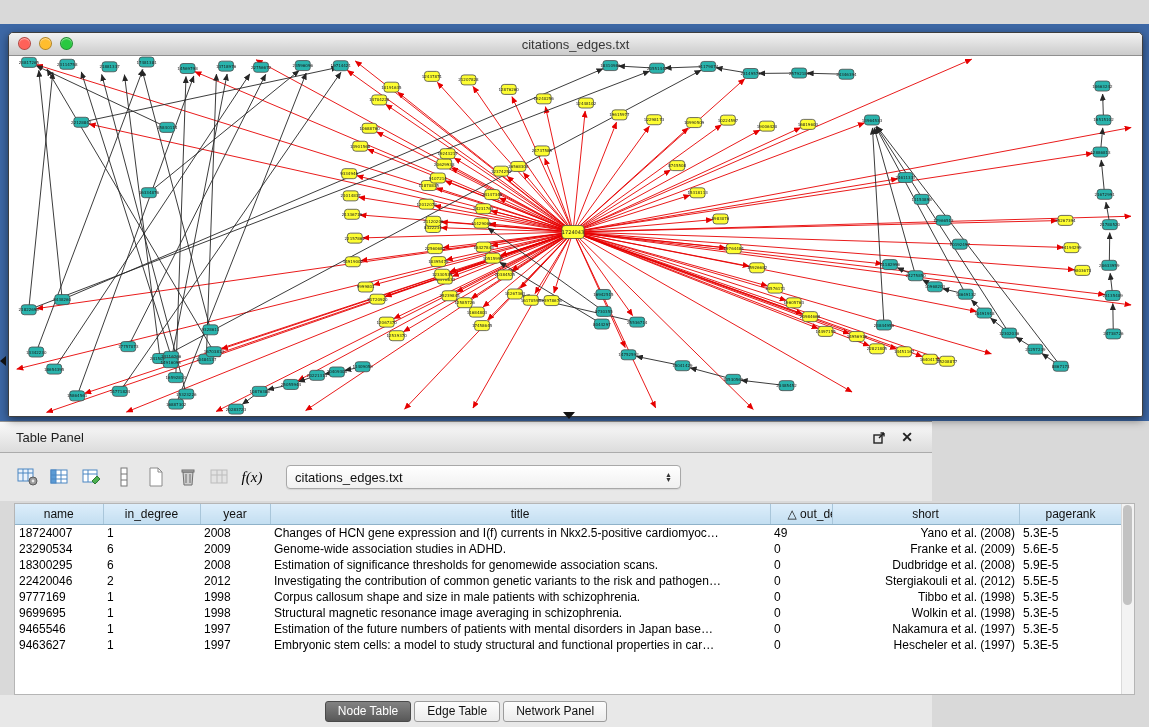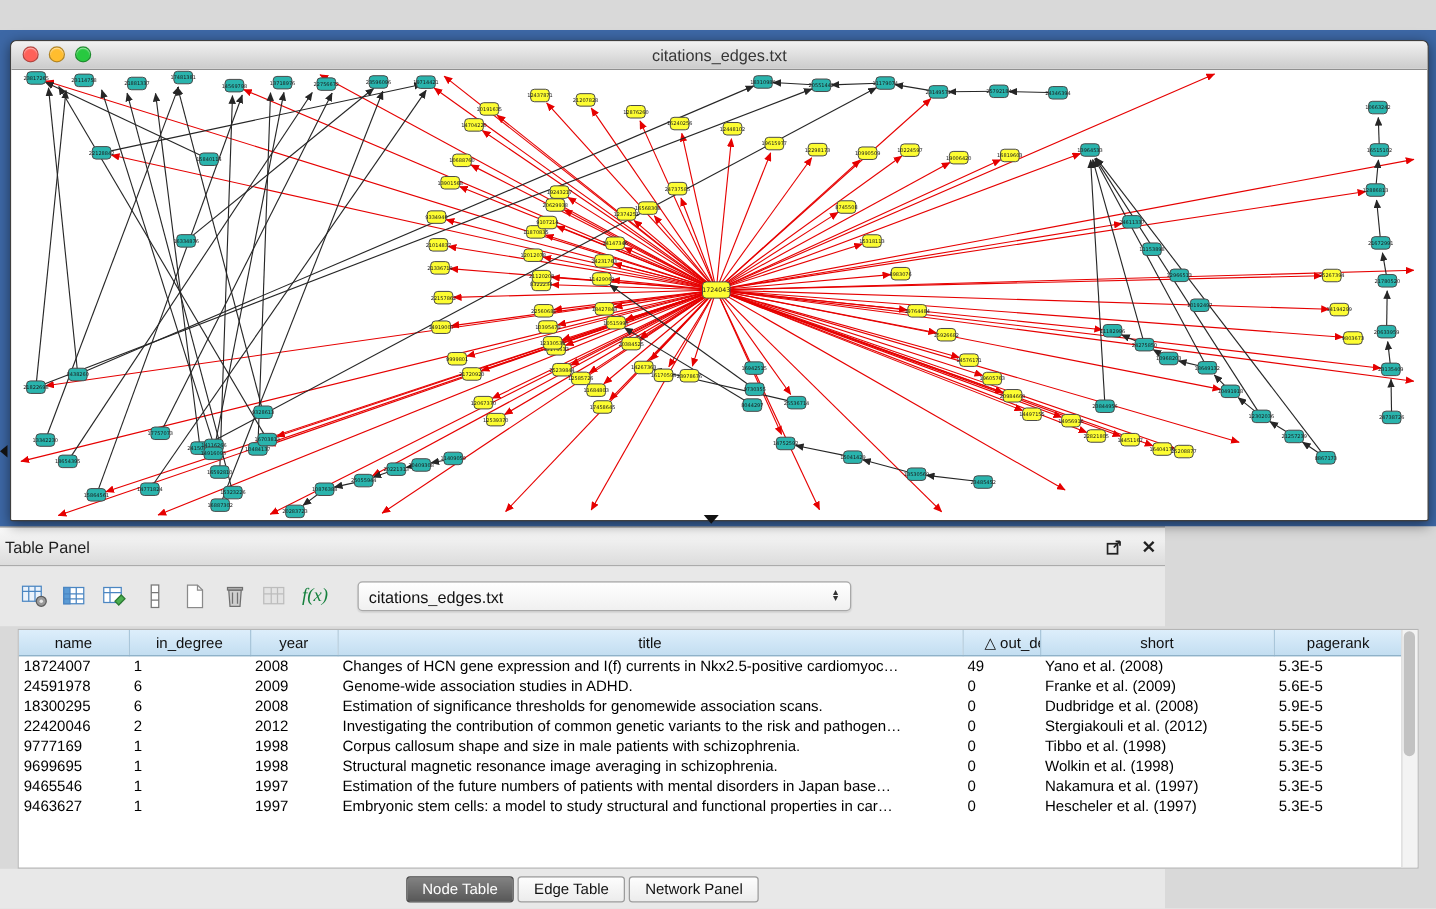--- a/index.html
+++ b/index.html
@@ -13,36 +13,36 @@
   .lights{position:absolute;left:9px;top:4px;display:flex;gap:8px;}
   .light{width:13px;height:13px;border-radius:50%;border:1px solid rgba(0,0,0,.3);box-shadow:inset 0 1px 1px rgba(255,255,255,.55);box-sizing:border-box;}
   .light.red{background:#ff6159}.light.yellow{background:#ffbd2e}.light.green{background:#28c940}
   .wtitle{flex:1;text-align:center;font-size:13px;color:#363636;}
   .canvas{position:relative;width:1131px;height:360px;background:#fff;overflow:hidden;}
   .canvas svg{display:block;}
   .edge-arrow-down{position:absolute;left:563px;top:388px;width:0;height:0;border-left:6px solid transparent;border-right:6px solid transparent;border-top:7px solid #111;}
   .edge-arrow-left{position:absolute;left:0px;top:332px;width:0;height:0;border-top:5px solid transparent;border-bottom:5px solid transparent;border-right:6px solid #111;}
 
   
-  .panel-header{height:30px;flex:0 0 auto;background:linear-gradient(#fafafa,#dcdcdc);border-top:1px solid #979797;border-bottom:1px solid #ababab;display:flex;align-items:center;padding:0 4px;font-size:13px;color:#1f1f1f;}
+  .panel-header{height:30px;flex:0 0 auto;background:linear-gradient(#fafafa,#dcdcdc);border-top:1px solid #979797;border-bottom:1px solid #ababab;display:flex;align-items:center;padding:0 16px;font-size:13px;color:#1f1f1f;}
   .panel-header .spacer{flex:1;}
   .hdr-icon{display:flex;align-items:center;justify-content:center;width:18px;height:18px;margin-left:10px;color:#222;cursor:default;}
   .close-x{font-size:14px;font-weight:bold;line-height:14px;}
   .toolbar{height:48px;flex:0 0 auto;background:#e8e8e8;display:flex;align-items:center;padding-left:14px;}
   .tbtn{width:28px;height:28px;display:flex;align-items:center;justify-content:center;margin-right:4px;border-radius:3px;}
   .tbtn svg{display:block;}
-  .fx{font-family:"Liberation Serif",serif;font-style:italic;font-size:15px;color:#15803d;}
+  .fx{font-family:"Liberation Serif",serif;font-style:italic;font-size:15px;color:#000000;}
   .dropdown{margin-left:16px;width:395px;height:24px;background:linear-gradient(#ffffff,#f0f0f0);border:1px solid #a8a8a8;border-radius:4px;display:flex;align-items:center;padding:0 8px;font-size:13px;color:#111;box-shadow:0 1px 1px rgba(0,0,0,.08);box-sizing:border-box;}
   .dropdown .dd-label{flex:1;overflow:hidden;white-space:nowrap;}
   .stepper{display:flex;flex-direction:column;align-items:center;justify-content:center;line-height:5px;font-size:7px;color:#333;}
   .tablewrap{position:relative;margin:2px 0 0 14px;width:1121px;height:192px;background:#fff;border:1px solid #b5b5b5;box-sizing:border-box;overflow:hidden;flex:0 0 auto;}
   table{border-collapse:collapse;table-layout:fixed;width:1107px;font-size:12px;}
   thead th{height:20px;background:linear-gradient(#ddeefb,#c3def1);border-right:1px solid #a9c6da;border-bottom:1px solid #8fb2c9;font-weight:normal;color:#111;text-align:center;padding:0 17px;overflow:hidden;white-space:nowrap;}
   tbody td{height:16px;padding:0 4px;white-space:nowrap;overflow:hidden;color:#000;line-height:16px;}
-  tbody td:nth-child(6){text-align:left;}
+  tbody td:nth-child(6){text-align:right;}
   .vscroll{position:absolute;top:0;right:0;bottom:0;width:12px;background:#f3f3f3;border-left:1px solid #dadada;}
   .vthumb{position:absolute;top:1px;left:1px;width:9px;height:100px;background:#c2c2c2;border-radius:5px;}
   .tabsrow{height:32px;flex:0 0 auto;background:#e8e8e8;display:flex;align-items:center;justify-content:center;gap:3px;}
   .tab{height:21px;padding:0 12px;font-size:12px;font-family:"Liberation Sans",sans-serif;display:flex;align-items:center;border-radius:3px;border:1px solid #9c9c9c;background:linear-gradient(#fdfdfd,#ececec);color:#111;}
   .tab.active{background:linear-gradient(#828282,#585858);border-color:#4a4a4a;color:#fff;}
   .statusbar{height:25px;flex:1 0 auto;background:#d6d6d6;border-top:1px solid #bcbcbc;display:flex;align-items:center;justify-content:flex-end;padding-right:10px;gap:6px;font-size:11px;color:#1d1d1d;}
   .led{width:11px;height:11px;border-radius:50%;background:radial-gradient(circle at 35% 30%,#a9f7b0,#23b534);border:1px solid #178a26;box-sizing:border-box;}
 </style>
 </head>
 <body>
@@ -625,21 +625,21 @@
           <tr>
             <td>18724007</td>
             <td>1</td>
             <td>2008</td>
             <td>Changes of HCN gene expression and I(f) currents in Nkx2.5-positive cardiomyoc…</td>
             <td>49</td>
             <td>Yano et al. (2008)</td>
             <td>5.3E-5</td>
           </tr>
           <tr>
-            <td>24591978</td>
+            <td>23290534</td>
             <td>6</td>
             <td>2009</td>
             <td>Genome-wide association studies in ADHD.</td>
             <td>0</td>
             <td>Franke et al. (2009)</td>
             <td>5.6E-5</td>
           </tr>
           <tr>
             <td>18300295</td>
             <td>6</td>

